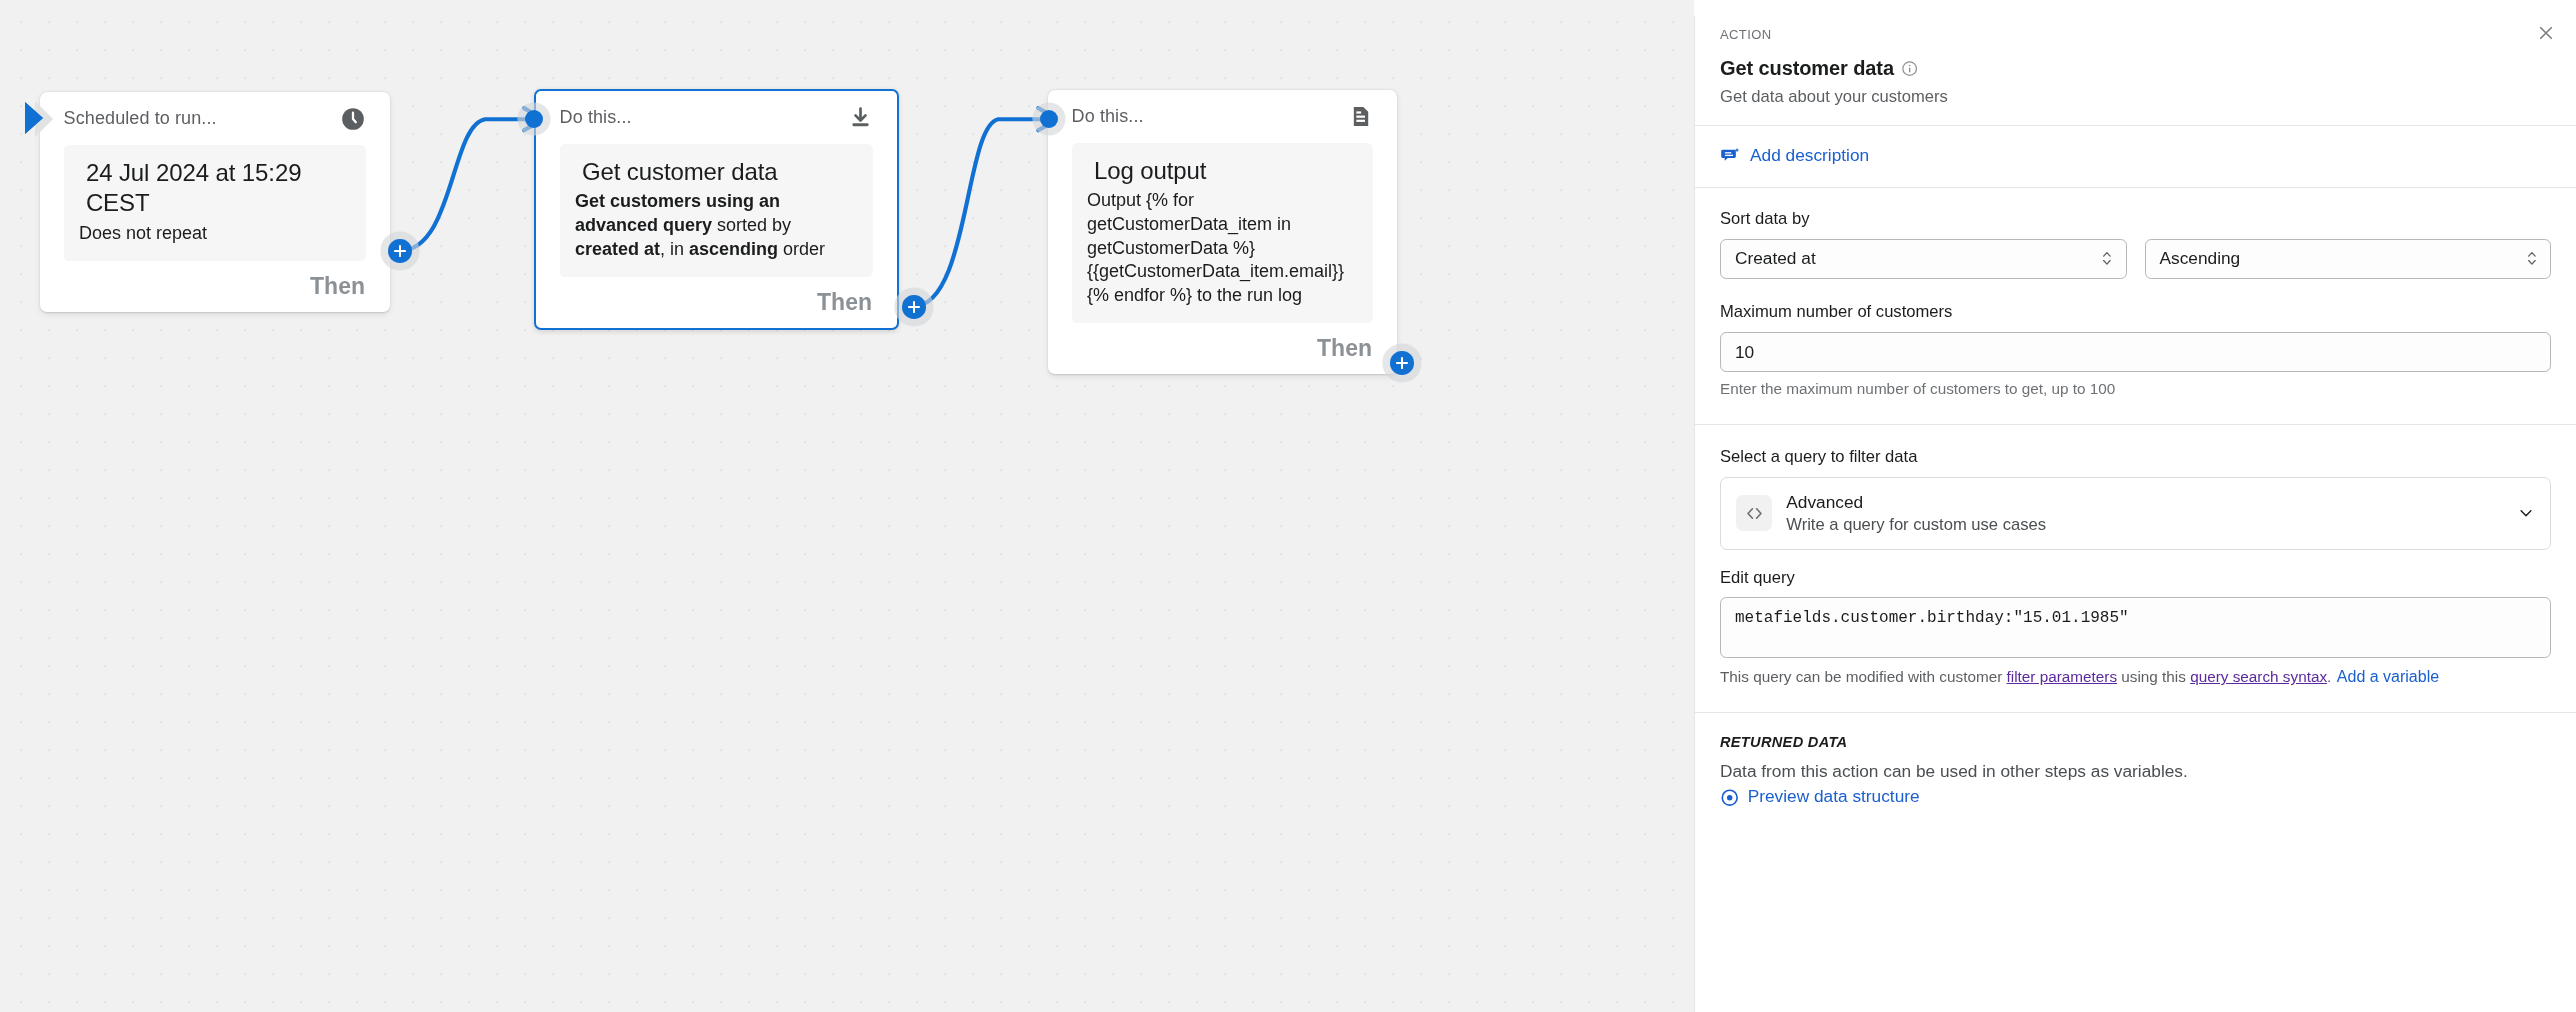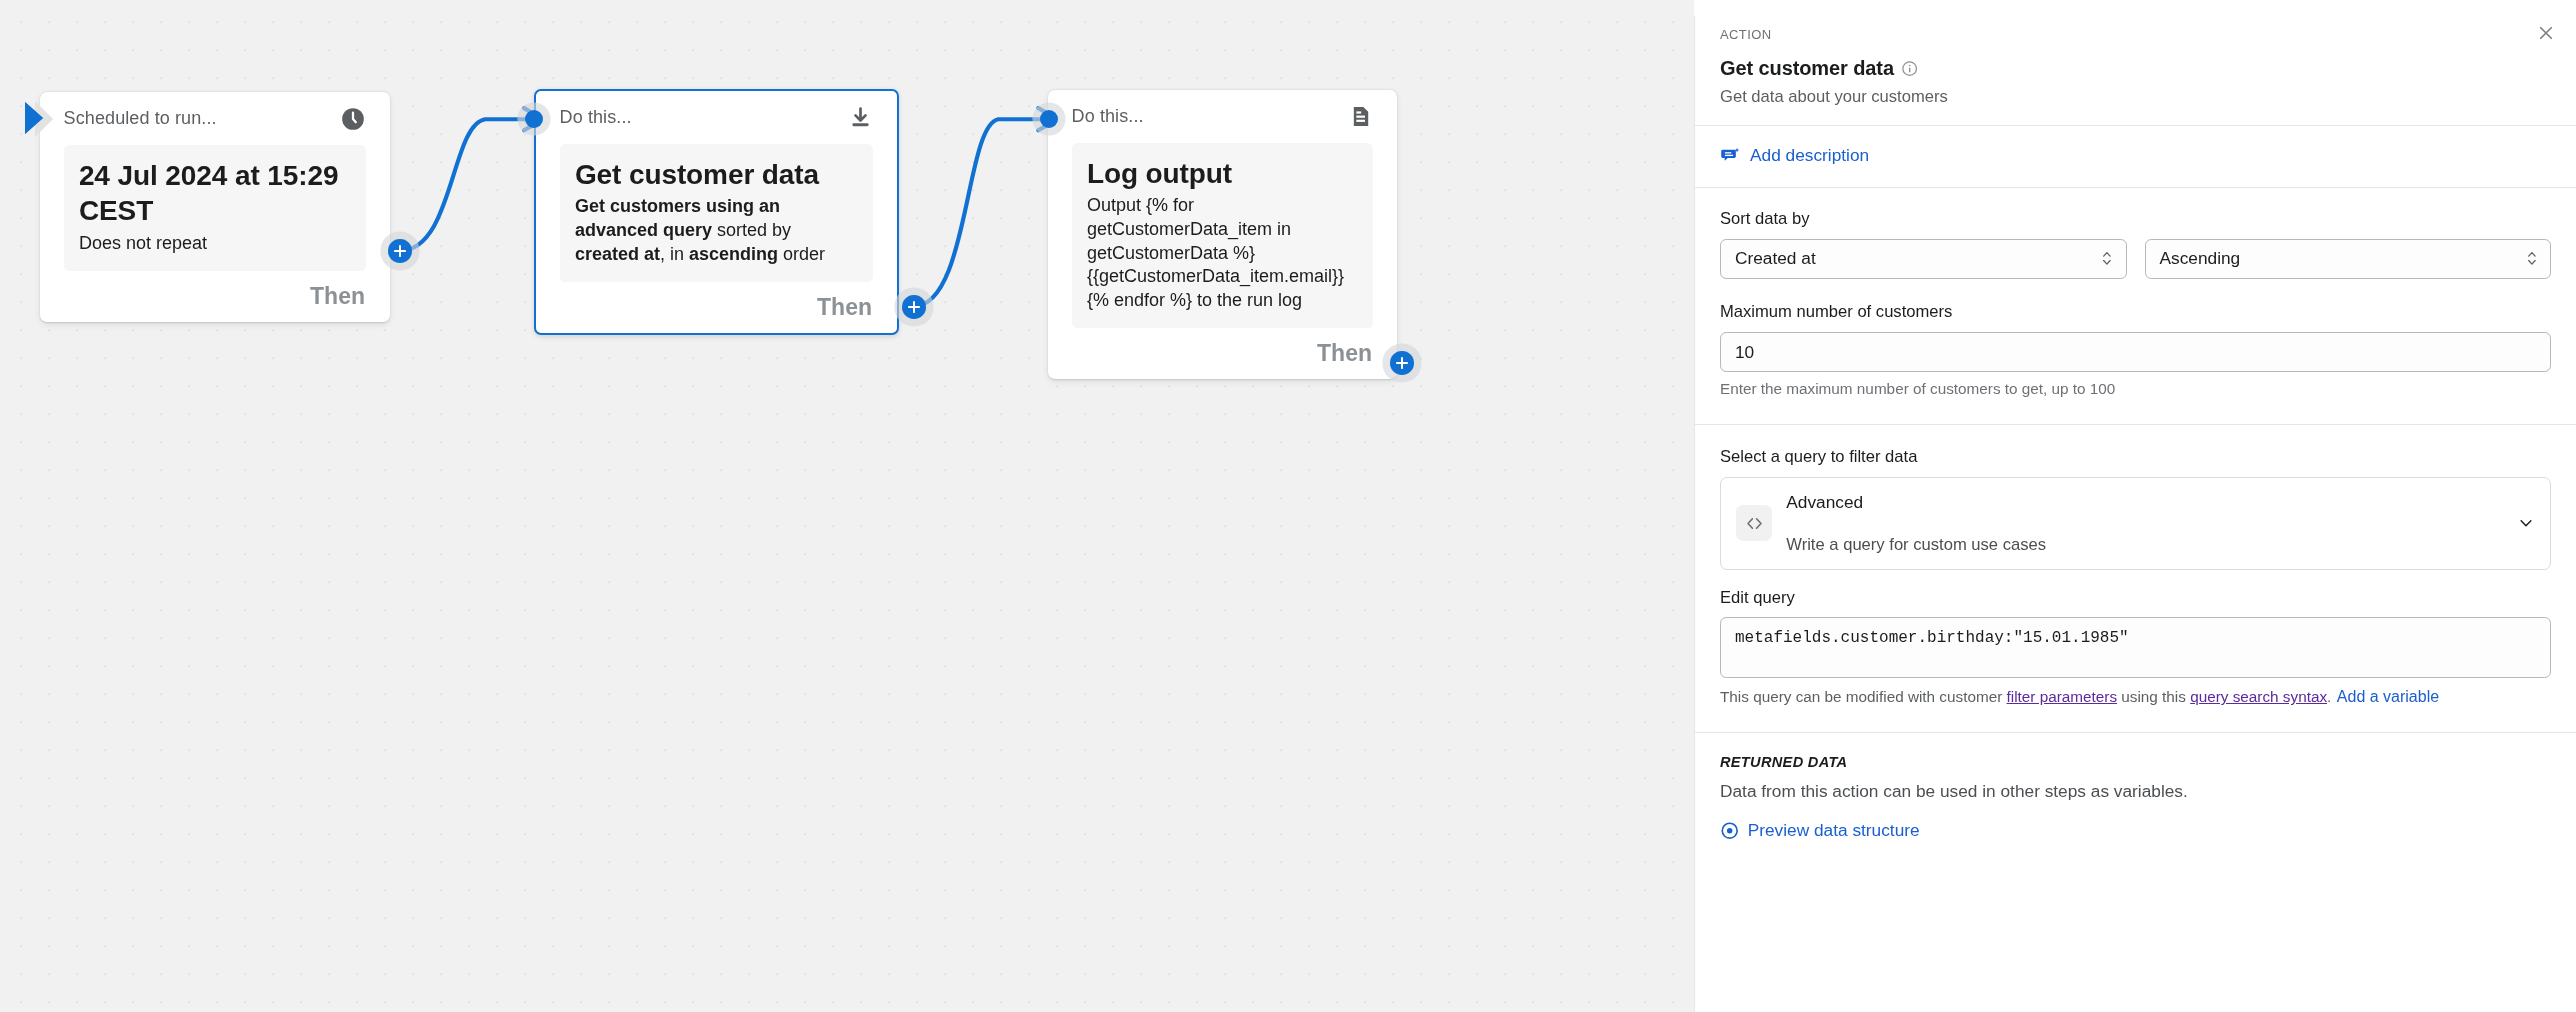--- a/index.html
+++ b/index.html
@@ -45,22 +45,22 @@
   }
   .node-head-title {
     font-size: 18px; color: #5c5f62; letter-spacing: 0.1px;
   }
   .node-body {
     background: #f6f6f7;
     border-radius: 5.5px;
     padding: 12.5px 15.3px 15.3px 15.3px;
   }
   .node-title {
-    font-size: 28px; font-weight: bold; color: #1a1c1d;
-    line-height: 1.28; letter-spacing: -0.1px;
+    font-size: 24px; font-weight: normal; color: #1a1c1d;
+    line-height: 1.28; letter-spacing: -0.1px; margin-left: 7px;
   }
   .node-desc {
     font-size: 18px; color: #1a1c1d; line-height: 1.32; margin-top: 2.8px;
     word-break: break-word;
   }
   .node-desc b { font-weight: bold; }
   .node-foot {
     height: 51px; display: flex; align-items: center; justify-content: flex-end;
     padding-right: 1.4px;
   }
@@ -153,37 +153,37 @@
   .card-select {
     border: 0.7px solid #d9dbdd; border-radius: 7px; background:#fff;
     display: flex; align-items: center; gap: 14px;
     padding: 14px 15.3px; cursor: pointer;
   }
   .code-chip {
     width: 36px; height: 36px; border-radius: 7px; background: #f1f1f1;
     display: flex; align-items: center; justify-content: center; flex: 0 0 auto;
   }
   .cs-title { font-size: 17.3px; font-weight: normal; color: #1a1c1d; }
-  .cs-sub { font-size: 16.6px; color: #4c4f52; margin-top: 22px; }
+  .cs-sub { font-size: 16.6px; color: #4c4f52; margin-top: 2px; }
 
   .query-box {
     border: 0.7px solid #b5b8bb; border-radius: 6.2px; background: #fdfdfd;
     height: 61px; padding: 11px 14px;
     font-family: "Liberation Mono", "DejaVu Sans Mono", monospace;
     font-size: 16px; color: #1a1c1d; cursor: text;
   }
   .hint-line { margin-top: 9px; font-size: 15.3px; color: #5c5f62; line-height: 1.3; }
   .hint-link { color: #5b2a9e; text-decoration: underline; cursor: pointer; }
   .addvar { color: #1a5fd0; font-size: 16px; cursor: pointer; margin-left: 5.5px; }
 
   .returned-title {
     font-size: 14.6px; font-weight: bold; color: #1a1c1d; letter-spacing: 0.3px; font-style: italic;
   }
   .returned-sub { font-size: 17.3px; color: #4c4f52; margin-top: 11px; }
-  .preview-row { display: flex; align-items: center; gap: 8.3px; margin-top: 18px; }
+  .preview-row { display: flex; align-items: flex-end; gap: 8.3px; margin-top: 4px; }
 </style>
 </head>
 <body>
 
 <div id="app">
 
   <div id="canvas">
 
     <svg id="wires" viewBox="0 0 2444 1460" preserveAspectRatio="none">
 

